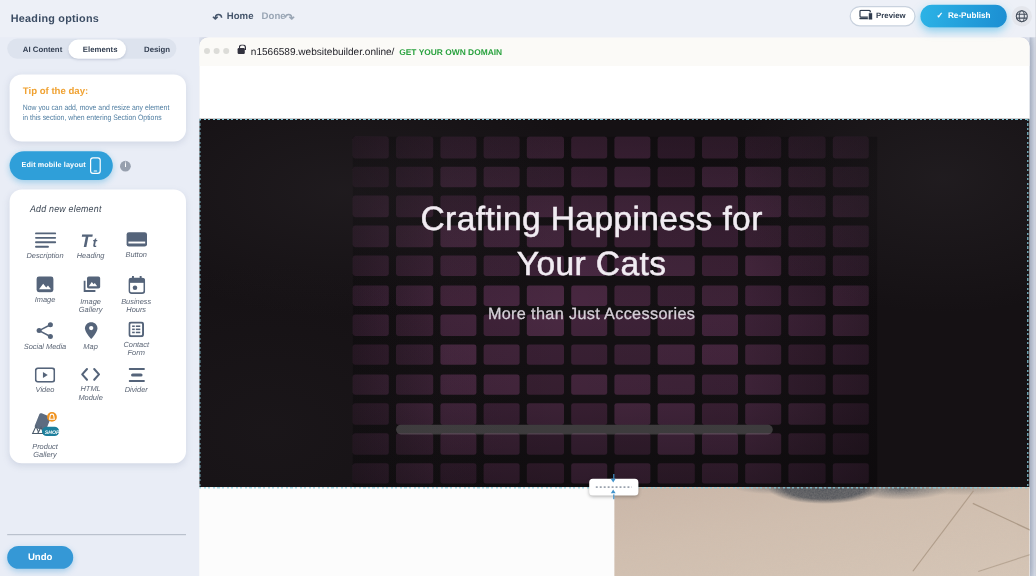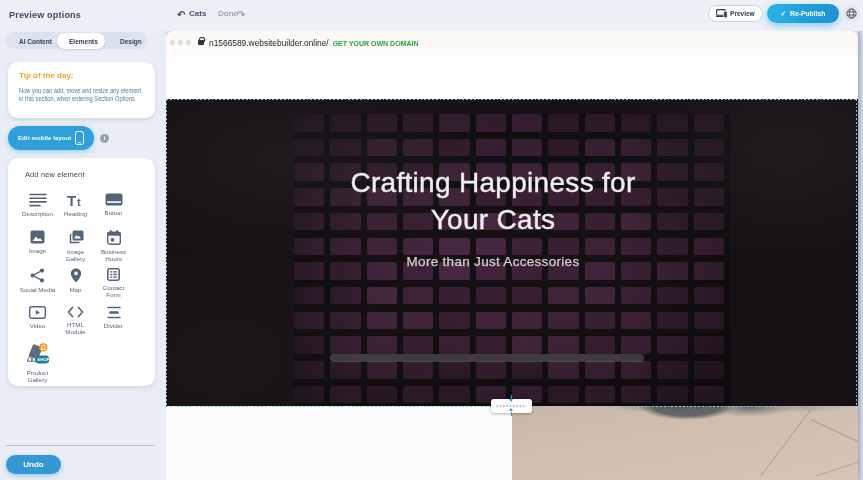--- a/index.html
+++ b/index.html
@@ -20,21 +20,21 @@
 #tabsel { position:absolute; left:51px; top:0.5px; width:48px; height:16px; background:#fff; border-radius:8px; box-shadow:0 1px 2px rgba(120,130,160,.3); }
 .tablabel { position:absolute; top:5.5px; font-size:6.5px; font-weight:bold; color:#333f52; }
 #tipcard { position:absolute; left:8px; top:31px; width:147px; height:56px; background:#fff; border-radius:10px; box-shadow:0 2px 5px rgba(140,150,180,.25); }
 #tiphead { position:absolute; left:11px; top:9px; font-size:8px; font-weight:bold; color:#f0a232; }
 #tipbody { position:absolute; left:11px; top:25px; font-size:6.5px; line-height:7.6px; color:#4d7ca0; white-space:nowrap; transform:scaleX(.88); transform-origin:left; }
 #mobilebtn { position:absolute; left:8px; top:95px; width:86px; height:24px; background:#2f9fd9; border-radius:12px; box-shadow:0 2px 5px rgba(47,159,217,.4); }
 #mobilebtn span { position:absolute; left:10px; top:8.5px; font-size:6px; font-weight:bold; color:#fff; letter-spacing:.1px; }
 .phone { position:absolute; left:67px; top:5px; width:9px; height:14px; border:1.3px solid #fff; border-radius:2.5px; }
 .phone:after { content:""; position:absolute; left:2px; bottom:0.8px; width:3px; height:1.4px; background:#fff; border-radius:1px; }
 #infoc { position:absolute; left:100px; top:103px; width:9px; height:9px; border-radius:50%; background:#97a0ae; color:#fff; font-size:6px; font-weight:bold; text-align:center; line-height:9px; }
-#elemcard { position:absolute; left:8px; top:127px; width:147px; height:228px; background:#fff; border-radius:10px; box-shadow:0 2px 5px rgba(140,150,180,.25); }
+#elemcard { position:absolute; left:8px; top:127px; width:147px; height:228px; background:#fff; border-radius:10px; box-shadow:0 2px 5px rgba(140,150,180,.25);font-style:italic; }
 #elemtitle { position:absolute; left:17px; top:12px; font-size:8px; color:#3b4654; letter-spacing:.2px; transform:scaleX(.92); transform-origin:left; }
 .cell { position:absolute; width:38px; text-align:center; }
 .cell .lbl { font-size:6.2px; line-height:7px; color:#5b6575; margin-top:3px; }
 .cell svg { display:block; margin:0 auto; }
 #divline { position:absolute; left:6px; top:413.5px; width:149px; height:1px; background:#bac1cd; }
 #donebtn { position:absolute; left:6px; top:424px; width:55px; height:19px; background:#3598d6; border-radius:10px; color:#fff; font-size:8px; font-weight:bold; text-align:center; line-height:19px; box-shadow:0 2px 5px rgba(53,152,214,.4); }
 
 
 #window { position:absolute; left:166px; top:31px; width:692px; height:449px; background:#fff; border-radius:8px 8px 0 0; box-shadow:0 0 10px rgba(90,100,130,.4); overflow:hidden; z-index:10; }
 #chrome { position:absolute; left:0; top:0; width:692px; height:24px; background:#fbfaf7; }
@@ -78,23 +78,23 @@
 
 #rhandle { position:absolute; left:325px; top:368px; width:41px; height:14px; background:#fff; border-radius:3px; box-shadow:0 1px 3px rgba(0,0,0,.3); z-index:15; }
 .arrow { position:absolute; left:17.5px; width:6px; z-index:16; }
 .arr-stem { position:absolute; left:2.2px; width:1.6px; height:4px; background:#4193cb; }
 .arr-head { position:absolute; width:0; height:0; border-left:2.8px solid rgba(0,0,0,0); border-right:2.8px solid rgba(0,0,0,0); }
 
 #redge { position:absolute; left:858px; top:31px; width:5px; height:449px; background:linear-gradient(90deg,#b9c2d1,#dde2ec); z-index:5; }
 </style></head>
 <body>
 <div id="topbar">
-  <div id="title">Preview options</div>
+  <div id="title">Heading options</div>
   <div class="undoredo" style="left:177px"><span class="uicon">↶</span></div>
-  <div class="undoredo" style="left:189px">Cats</div>
+  <div class="undoredo" style="left:189px">Home</div>
   <div class="undoredo" id="redo" style="left:218px">Done</div>
   <div class="undoredo" id="redo" style="left:237px"><span class="uicon">↷</span></div>
   <div id="previewbtn"><svg width="12" height="9" viewBox="0 0 12 9" style="vertical-align:-1.5px">
         <rect x="0.6" y="0.6" width="8.6" height="5.6" rx="0.8" fill="none" stroke="#2f3c4e" stroke-width="1.1"></rect>
         <rect x="0" y="6.8" width="9.8" height="1.2" rx="0.6" fill="#2f3c4e"></rect>
         <rect x="7.6" y="2.6" width="3.6" height="6" rx="0.9" fill="#2f3c4e" stroke="#fff" stroke-width="0.7"></rect>
       </svg> Preview</div>
   <div id="republish">✓&nbsp; Re-Publish</div>
   <div id="globe"><svg width="17" height="17" viewBox="0 0 17 17">
         <circle cx="8.5" cy="8.5" r="4.6" fill="none" stroke="#454f5c" stroke-width="0.9"></circle>

